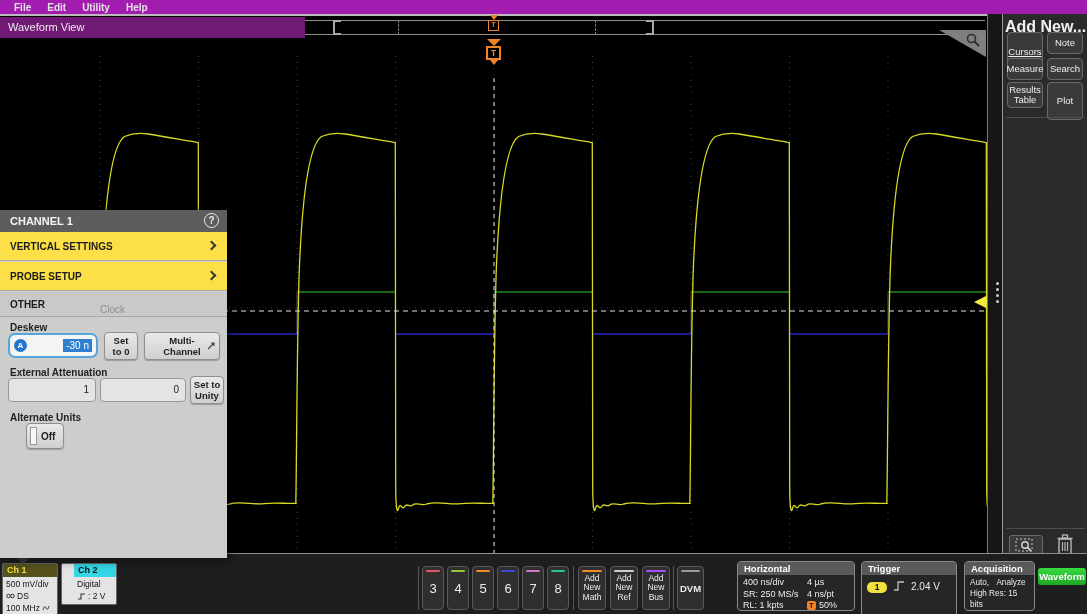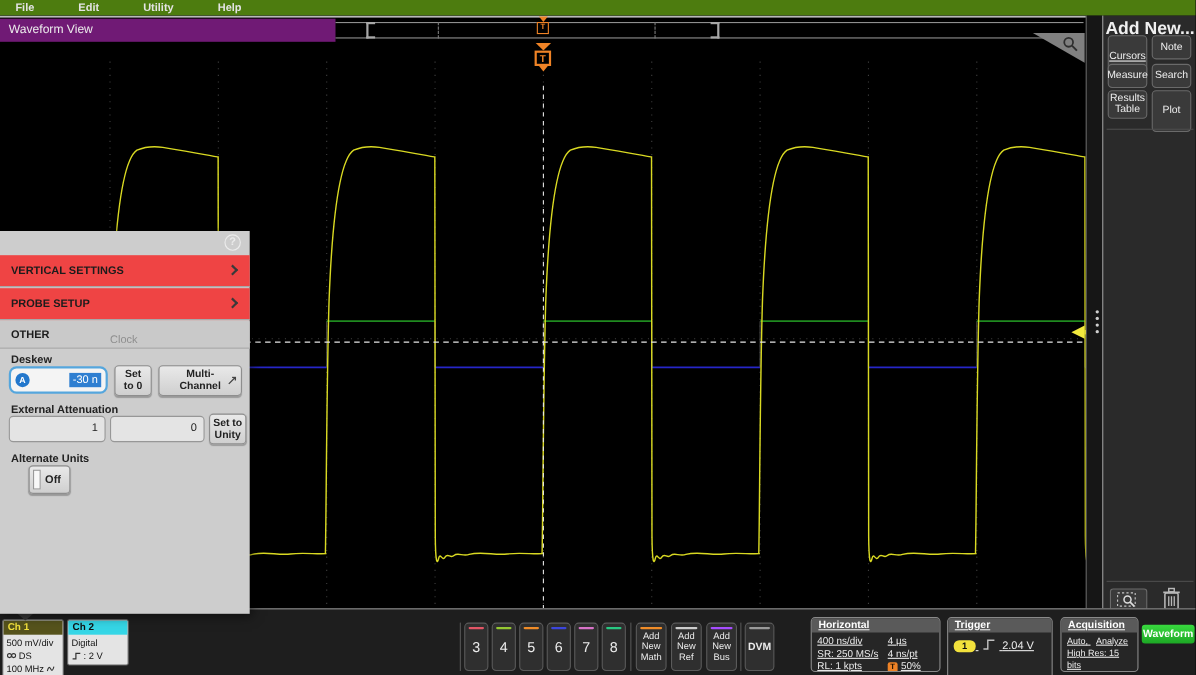--- a/index.html
+++ b/index.html
@@ -2,21 +2,21 @@
 <html><head>
 <meta charset="utf-8">
 <style>
   * { margin:0; padding:0; box-sizing:border-box; }
   html,body { width:1087px; height:614px; }
   body { font-family:"Liberation Sans", sans-serif; background:#111; position:relative; overflow:hidden; color:#e8e8e8; }
   .abs { position:absolute; }
   .prewrap { white-space:pre-line; }
 
   
-  #menubar { left:0; top:0; width:1087px; height:14px; background:#4d7c0f; display:flex; align-items:center; gap:40px; padding-left:14px; z-index:20; }
+  #menubar { left:0; top:0; width:1087px; height:14px; background:#a21caf; display:flex; align-items:center; gap:16px; padding-left:14px; z-index:20; }
   .menu-item { font-size:10px; font-weight:700; color:#e4e4e4; cursor:default; }
 
   
   #wfpanel { left:0; top:14px; width:988px; height:539px; background:#000; overflow:hidden; border-right:1px solid #777; }
   #wf-topline { left:0; top:0; width:988px; height:2px; background:#b9b9b9; }
   #wf-titlebar { left:0; top:3px; width:305px; height:21px; background:#701a75; color:#ececec; font-size:11px; line-height:21px; padding-left:8px; }
   
   .ruler-line { height:1px; background:#8f8f8f; }
   .bracket { top:6px; width:8px; height:15px; border-top:2px solid #a8a8a8; border-bottom:2px solid #a8a8a8; }
   .bracket.left  { border-left:2px solid #a8a8a8; }
@@ -44,21 +44,21 @@
   #rp-title { left:0; top:4px; width:85px; text-align:center; font-size:16px; font-weight:700; color:#f0f0f0; }
   .rp-btn { width:36px; background:#3a3a3a; border:1px solid #6a6a6a; border-radius:4px; color:#eee; font-size:9.5px; line-height:10.5px; display:flex; align-items:center; justify-content:center; text-align:center; cursor:pointer; }
   .rp-div { left:3px; width:79px; height:1px; background:#4d4d4d; }
   #rp-zoom-btn { left:6px; top:521px; width:34px; height:21px; background:#3a3a3a; border:1px solid #6a6a6a; border-radius:3px; display:flex; align-items:center; justify-content:center; cursor:pointer; }
   #rp-trash { left:52px; top:519px; cursor:pointer; }
 
   
   #dialog { left:0; top:210px; width:227px; height:348px; background:#cdcdcd; z-index:50; box-shadow:2px 2px 10px rgba(0,0,0,.55); color:#1c1c1c; }
   #dlg-header { left:0; top:0; width:227px; height:22px; background:#5d5d5d; color:#f4f4f4; font-size:11px; font-weight:700; line-height:22px; padding-left:10px; }
   #dlg-help { right:8px; top:3px; width:15px; height:15px; border:1.5px solid #ececec; border-radius:50%; color:#ececec; font-size:10px; font-weight:700; text-align:center; line-height:14px; cursor:pointer; }
-  .dlg-row { left:0; width:227px; height:29px; background:#ef4444; border-bottom:1px solid #a8a8a8; font-size:10px; font-weight:700; line-height:29px; padding-left:10px; cursor:pointer; }
+  .dlg-row { left:0; width:227px; height:29px; background:#fde047; border-bottom:1px solid #a8a8a8; font-size:10px; font-weight:700; line-height:29px; padding-left:10px; cursor:pointer; }
   .dlg-row.other { height:25px; background:#c9c9c9; line-height:25px; }
   .chev { position:absolute; right:12px; top:10px; width:7px; height:7px; border-right:2.5px solid #3a3a3a; border-bottom:2.5px solid #3a3a3a; transform:rotate(-45deg); }
   .dlg-label { font-size:10px; font-weight:700; color:#222; }
   .dlg-btn { background:linear-gradient(#e9e9e9,#cfcfcf); border:1px solid #8e8e8e; border-radius:4px; color:#222; font-size:9.5px; font-weight:700; line-height:11px; display:flex; align-items:center; justify-content:center; text-align:center; cursor:pointer; box-shadow:0 1px 1px rgba(0,0,0,.25); }
   #deskew-input { left:8px; top:0; width:90px; height:25px; background:#f4f4f4; border:2px solid #55a6dd; border-radius:7px; display:flex; align-items:center; cursor:text; }
   .knob-circle { width:13px; height:13px; border-radius:50%; background:#2277cc; color:#fff; font-size:8px; font-weight:700; text-align:center; line-height:13px; margin-left:4px; }
   #deskew-value { margin-left:auto; margin-right:4px; background:#2f7fd1; color:#fff; font-size:10px; padding:1px 3px; }
   .dlg-input { background:#e4e4e4; border:1px solid #979797; border-radius:4px; color:#1c1c1c; font-size:10px; text-align:right; padding-right:6px; line-height:22px; cursor:text; }
   #alt-toggle { left:8px; top:0; width:38px; height:26px; background:linear-gradient(#e9e9e9,#cfcfcf); border:1px solid #8e8e8e; border-radius:4px; display:flex; align-items:center; cursor:pointer; box-shadow:0 1px 1px rgba(0,0,0,.25); }
   #alt-toggle .slider { width:7px; height:18px; background:#f8f8f8; border:1px solid #999; margin-left:3px; }
@@ -72,21 +72,21 @@
   .badge-head { height:13px; font-size:9px; font-weight:700; line-height:13px; padding-left:4px; }
   #ch1-badge .badge-head { background:#56531c; color:#f2e13c; }
   #ch2-badge .badge-head { background:#35d6e6; color:#101010; }
   .badge-body { padding:1px 3px 2px 3px; color:#141414; font-size:8.5px; line-height:12px; }
   .badge-row { display:flex; align-items:center; gap:2px; white-space:nowrap; }
   .vsep { top:12px; width:1px; height:44px; background:#555; }
   .num-btn { top:12px; width:22px; height:44px; background:#2f2f2f; border:1px solid #5a5a5a; border-radius:4px; color:#ececec; font-size:13px; display:flex; align-items:center; justify-content:center; cursor:pointer; }
   .stripe { position:absolute; left:3px; right:3px; top:3px; height:2px; border-radius:1px; }
   .add-btn { top:12px; width:28px; height:44px; background:#2f2f2f; border:1px solid #5a5a5a; border-radius:4px; color:#ececec; font-size:8.5px; line-height:9.5px; display:flex; align-items:center; justify-content:center; text-align:center; cursor:pointer; }
   .util-btn { top:12px; width:27px; height:44px; background:#2f2f2f; border:1px solid #5a5a5a; border-radius:4px; color:#ececec; font-size:9.5px; font-weight:700; display:flex; align-items:center; justify-content:center; cursor:pointer; }
-  .info-panel { top:7px; border:1px solid #8a8a8a; border-radius:4px; background:#262626; overflow:hidden; cursor:pointer;text-decoration:underline; }
+  .info-panel { top:7px; border:1px solid #8a8a8a; border-radius:4px; background:#262626; overflow:hidden; cursor:pointer; }
   .info-head { height:13px; background:#5a5a5a; color:#fff; font-size:9.5px; font-weight:700; line-height:13px; padding-left:6px; }
   .info-body { padding:2px 5px; font-size:9px; line-height:11.5px; color:#ececec; }
   .info-row { display:flex; }
   .info-row .c1 { width:64px; }
   .trig-src-badge { width:20px; height:11px; background:#f2e13c; border-radius:5px; color:#111; font-size:8.5px; font-weight:700; text-align:center; line-height:11px; display:inline-block; }
   .pos-icon { display:inline-block; width:9px; height:9px; background:#ef8326; border-radius:2px; color:#201000; font-size:7px; font-weight:700; text-align:center; line-height:9px; margin-right:3px; }
   #triggered-badge { left:1038px; top:14px; width:48px; height:17px; background:linear-gradient(#38d93e,#1da825); border-radius:3px; color:#fff; font-size:9.5px; font-weight:700; text-align:center; line-height:17px; }
 </style>
 </head>
 <body>
@@ -195,20 +195,21 @@
       <line x1="2.5" y1="5.5" x2="17.5" y2="5.5" stroke="#b8b8b8" stroke-width="1.6"></line>
       <rect x="7.5" y="2" width="5" height="3" fill="none" stroke="#b8b8b8" stroke-width="1.3"></rect>
       <line x1="7.5" y1="9" x2="7.5" y2="18" stroke="#b8b8b8" stroke-width="1.2"></line>
       <line x1="10" y1="9" x2="10" y2="18" stroke="#b8b8b8" stroke-width="1.2"></line>
       <line x1="12.5" y1="9" x2="12.5" y2="18" stroke="#b8b8b8" stroke-width="1.2"></line>
     </svg>
   </div>
 </div>
 
 <div id="dialog" class="abs">
+  <div id="dlg-header" class="abs">CHANNEL 1</div>
   <div id="dlg-help" class="abs">?</div>
 
   <div class="dlg-row abs" style="top:22px;">
     <span>VERTICAL SETTINGS</span>
     <span class="chev"></span>
   </div>
   <div class="dlg-row abs" style="top:52px;">
     <span>PROBE SETUP</span>
     <span class="chev"></span>
   </div>
@@ -265,21 +266,21 @@
         <span>DS</span>
       </div>
       <div class="badge-row">
         <span>100 MHz</span>
         <svg width="8" height="8" viewBox="0 0 8 8">
           <path d="M1 6 C2 2 3 2 4 4 C5 6 6 6 7 2" fill="none" stroke="#333" stroke-width="1"></path>
         </svg>
       </div>
     </div>
   </div>
-  <div id="ch2-badge" class="badge abs" style="left:61px;">
+  <div id="ch2-badge" class="badge abs" style="left:61px;padding-left:12px;">
     <div class="badge-head">Ch 2</div>
     <div class="badge-body">
       <div class="badge-row">Digital</div>
       <div class="badge-row">
         <svg width="9" height="9" viewBox="0 0 9 9">
           <path d="M1 7 H4 V2 H8" fill="none" stroke="#333" stroke-width="1.1"></path>
         </svg>
         <span>: 2 V</span>
       </div>
     </div>

